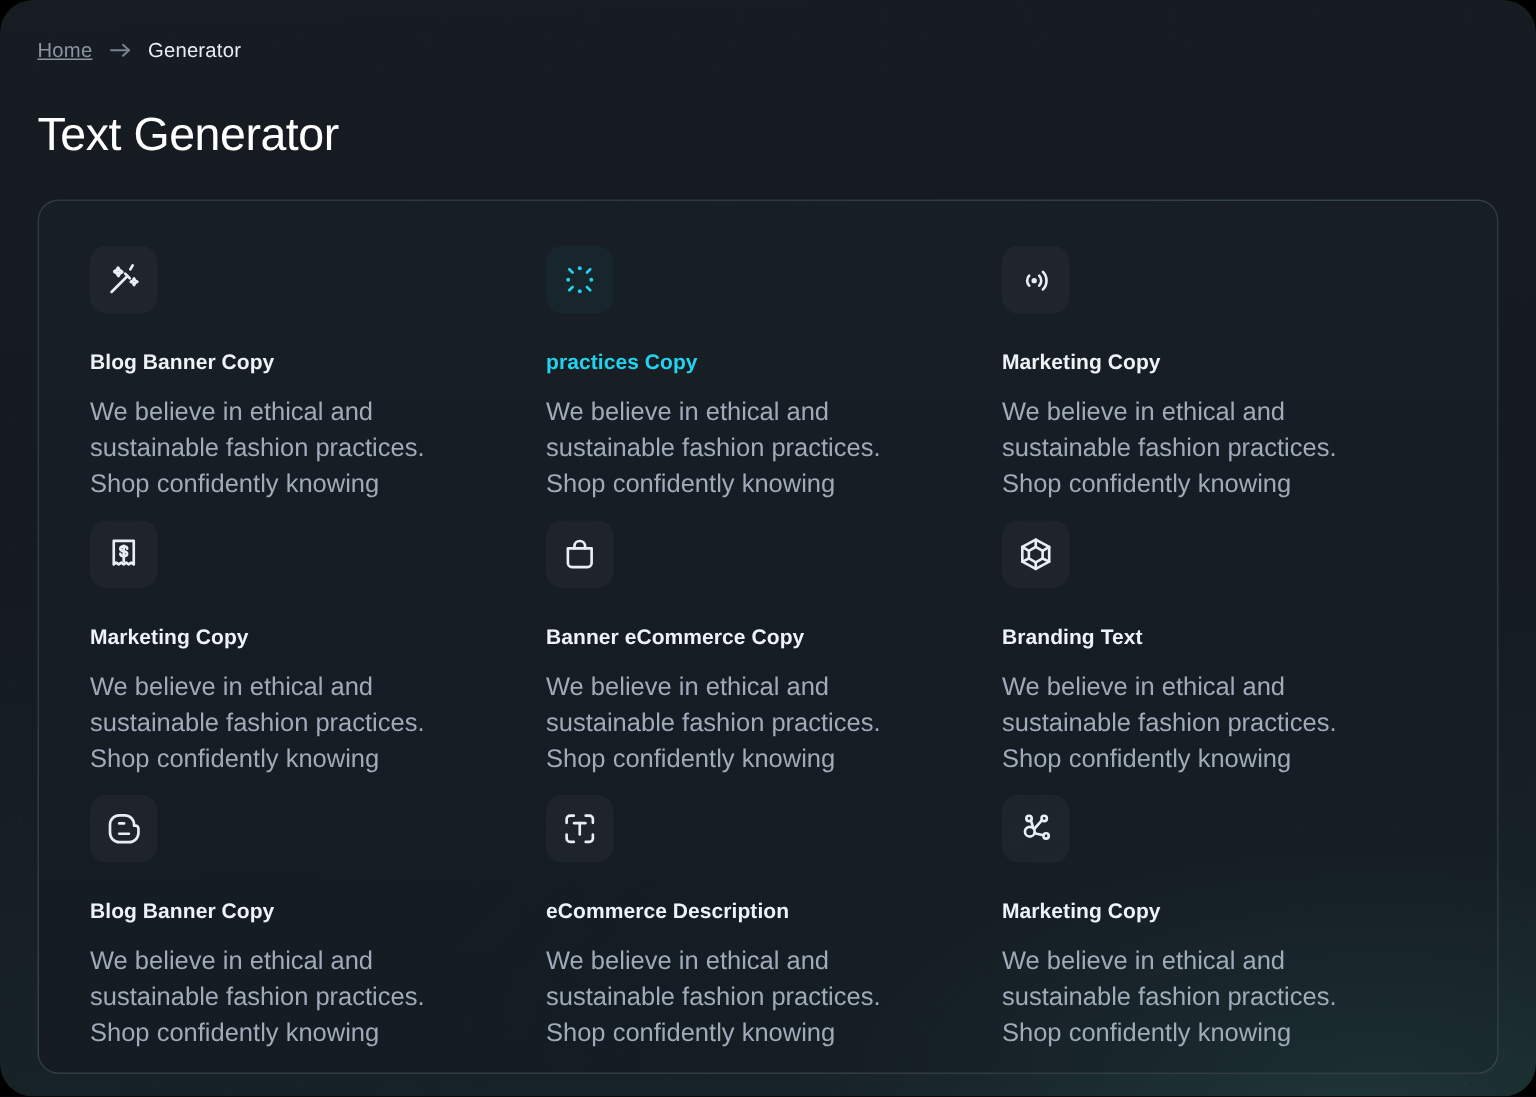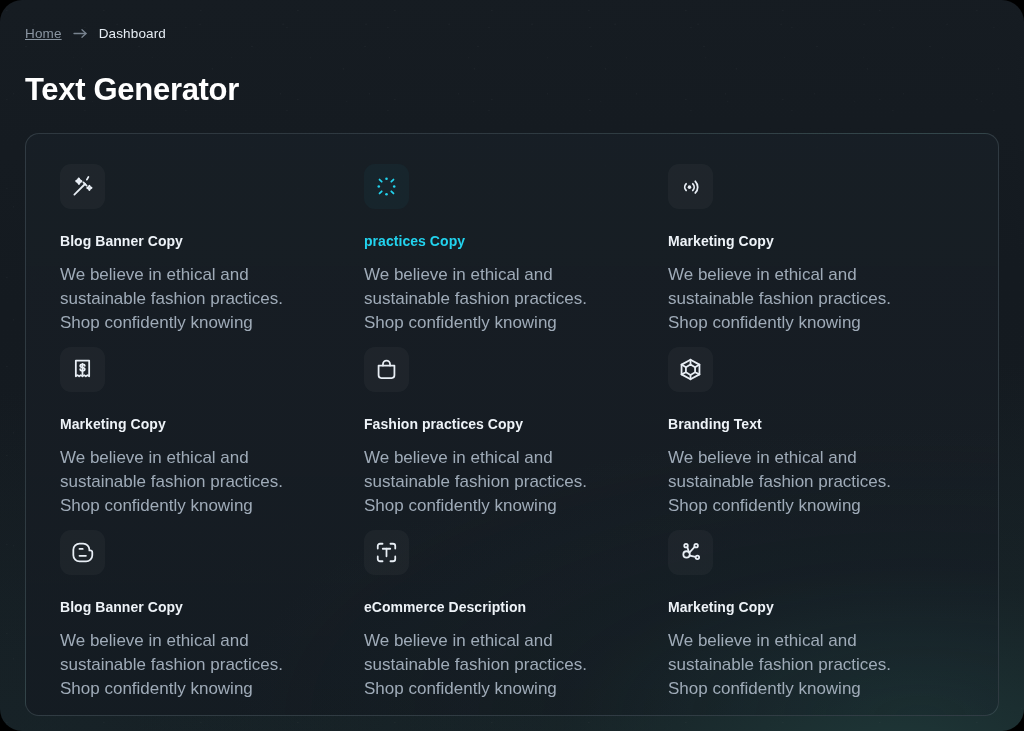--- a/index.html
+++ b/index.html
@@ -67,21 +67,21 @@
   }
   .crumb-current { color: #e6edf4; }
 
   
   .page-title {
     position: absolute;
     left: 25px;
     top: 72px;
     margin: 0;
     font-size: 31px;
-    font-weight: 700;
+    font-weight: 400;
     letter-spacing: -0.3px;
     color: #ffffff;
     z-index: 3;
   }
 
   
   .panel {
     position: absolute;
     left: 25px;
     top: 133px;
@@ -177,21 +177,21 @@
 <div id="app">
 
   <nav class="breadcrumb">
     <span class="crumb-muted">Home</span>
     <span class="crumb-arrow">
       <svg width="15" height="11" viewBox="0 0 15 11" fill="none" stroke="currentColor" stroke-width="1.3" stroke-linecap="round" stroke-linejoin="round" aria-hidden="true">
         <path d="M1 5.5h12"></path>
           <path d="M9 1.8 13 5.5 9 9.2"></path>
       </svg>
     </span>
-    <span class="crumb-current">Dashboard</span>
+    <span class="crumb-current">Generator</span>
   </nav>
 
   <h1 class="page-title">Text Generator</h1>
 
   <section class="panel">
     <div class="grid">
         <div class="card">
           <div class="icon-tile">
             <svg viewBox="0 0 24 24">
               <path d="M4.2 19.8 14.4 9.6"></path>
@@ -244,21 +244,21 @@
           <div class="card-title">Marketing Copy</div>
           <div class="card-desc">We believe in ethical and sustainable fashion practices. Shop confidently knowing</div>
         </div>
         <div class="card">
           <div class="icon-tile">
             <svg viewBox="0 0 24 24">
     <path d="M4.4 8.2h15.2v9.4a2.6 2.6 0 0 1-2.6 2.6H7a2.6 2.6 0 0 1-2.6-2.6z"></path>
     <path d="M8.6 8.2V6.9a3.4 3.4 0 0 1 6.8 0v1.3"></path>
   </svg>
           </div>
-          <div class="card-title">Fashion practices Copy</div>
+          <div class="card-title">Banner eCommerce Copy</div>
           <div class="card-desc">We believe in ethical and sustainable fashion practices. Shop confidently knowing</div>
         </div>
         <div class="card">
           <div class="icon-tile">
             <svg viewBox="0 0 24 24">
     <path d="M12 2.6 20.6 7.3v9.4L12 21.4 3.4 16.7V7.3z"></path>
     <path d="M12 7.3 16.4 9.8v4.9L12 17.2 7.6 14.7V9.8z"></path>
     <path d="M12 2.6V7.3"></path>
     <path d="M3.4 7.3 7.6 9.8"></path>
     <path d="M20.6 7.3 16.4 9.8"></path>

